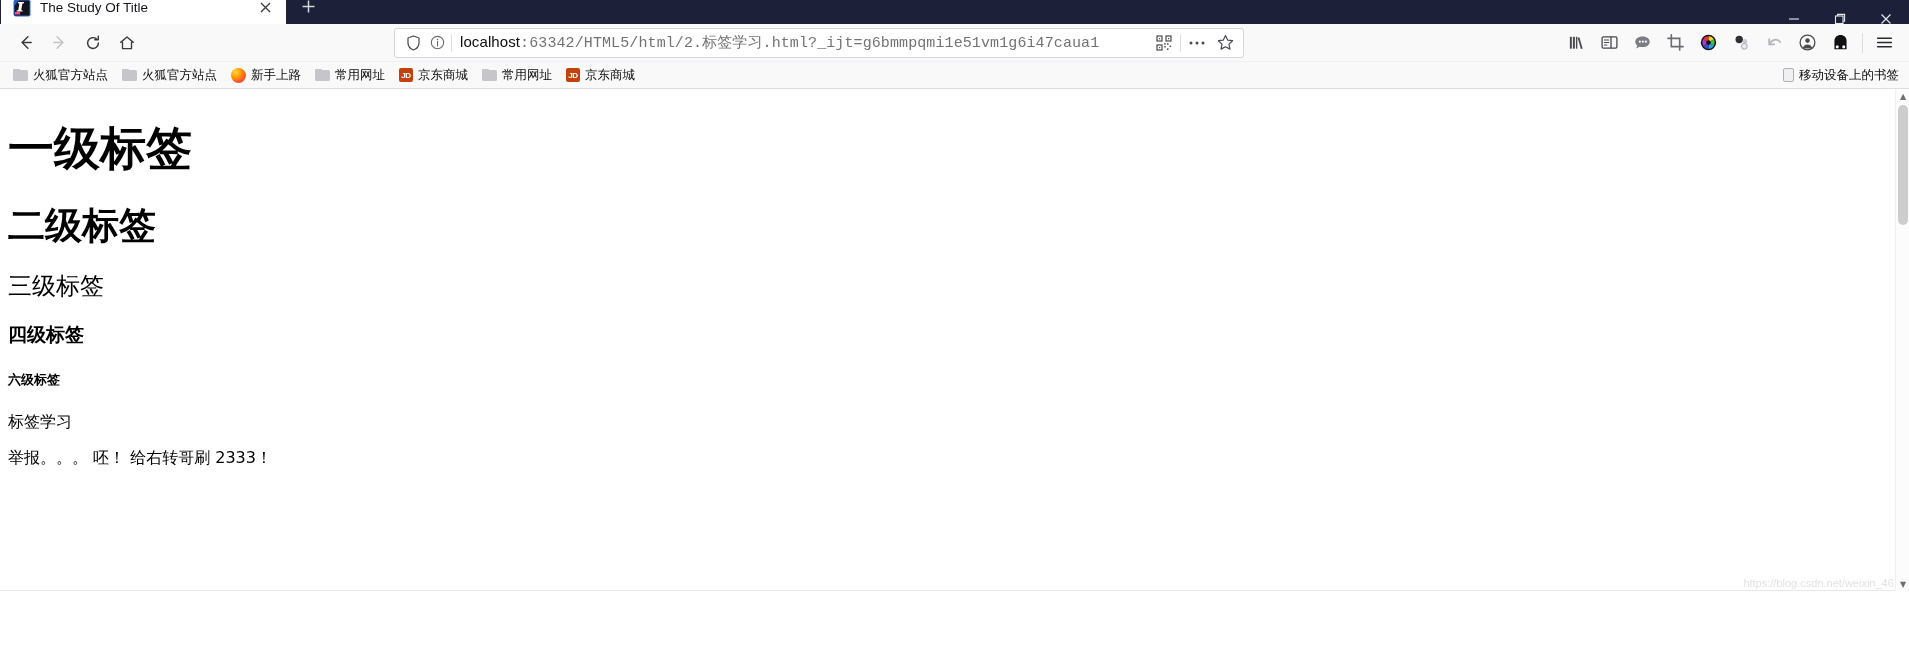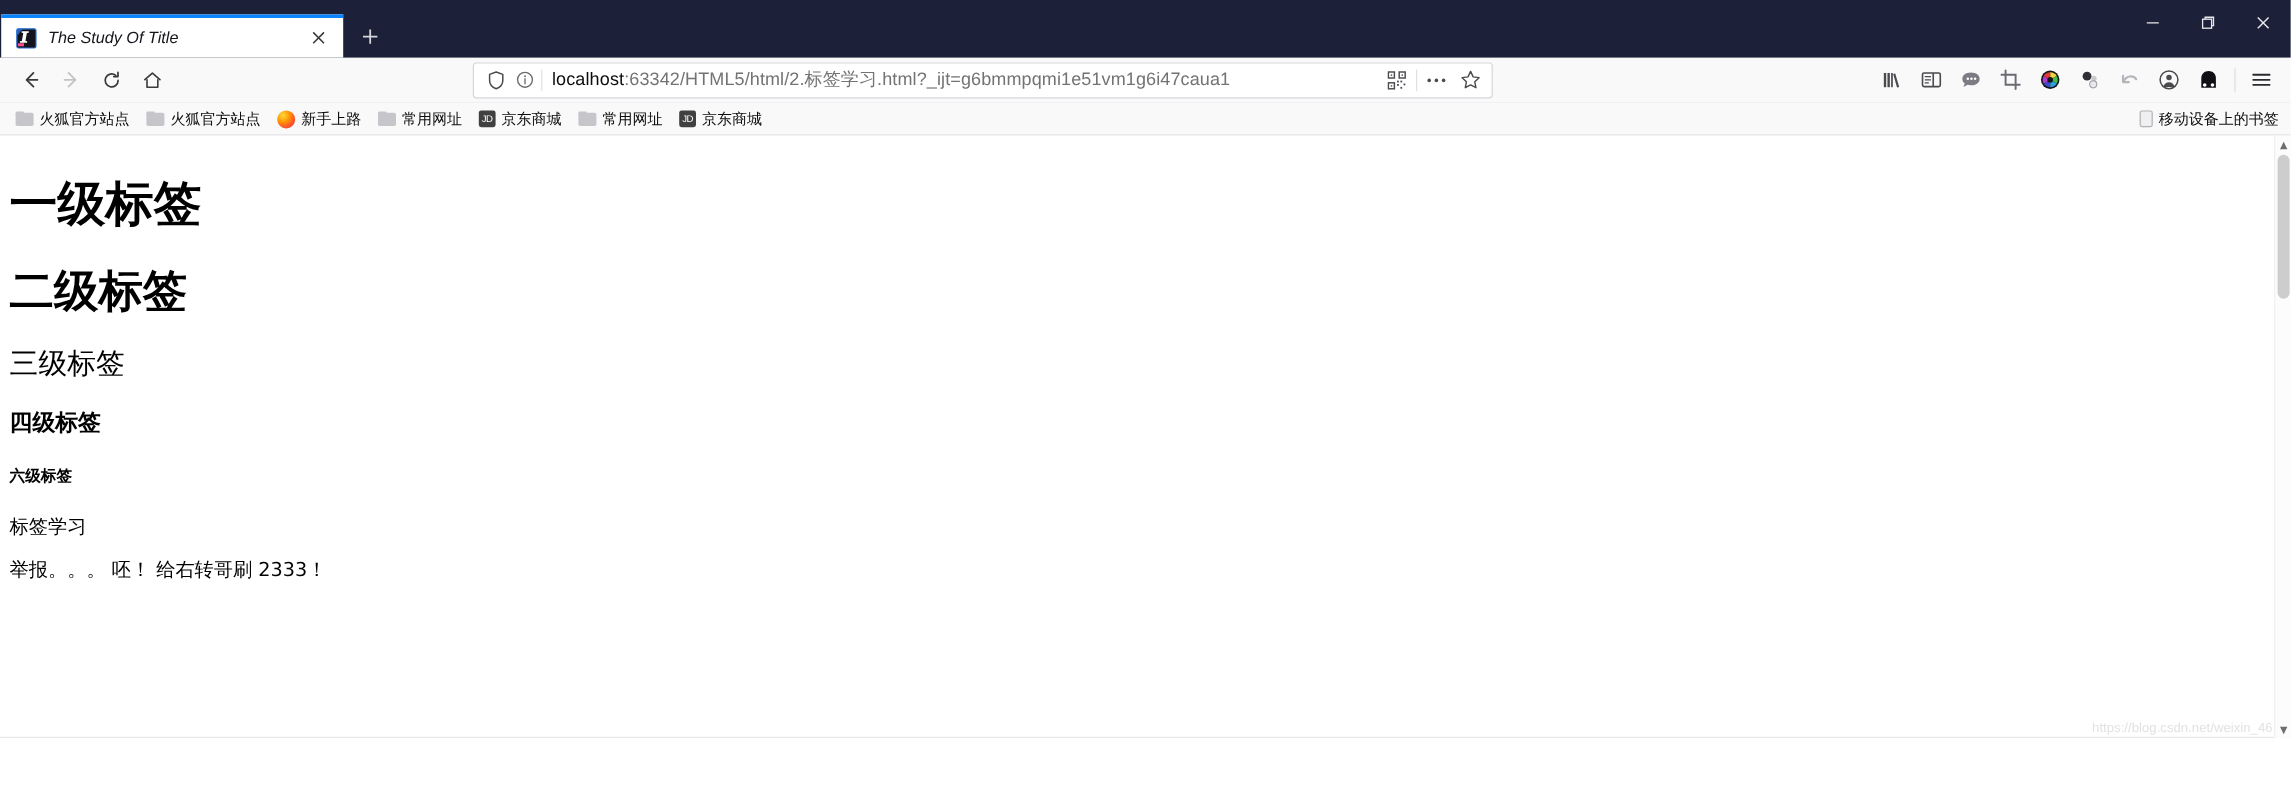--- a/index.html
+++ b/index.html
@@ -7,26 +7,25 @@
   html, body {
     margin: 0; padding: 0;
     width: 1909px; height: 656px;
     overflow: hidden;
     font-family: "Liberation Sans", "DejaVu Sans", sans-serif;
     background: #ffffff;
   }
 
   
   .titlebar {
-    height: 48px;
+    height: 24px;
     background: #1c2038;
     display: flex;
     align-items: flex-end;
     position: relative;
-    font-style: italic;
   }
   .tab {
     height: 36px;
     width: 285px;
     background: #ffffff;
     border-top: 3px solid #0a84ff;
     display: flex;
     align-items: center;
     padding: 0 10px 0 12px;
     margin-left: 1px;
@@ -111,21 +110,21 @@
   .url-sep { width: 1px; height: 18px; background: #e0e0e2; margin: 0 2px; }
   .url-text {
     flex: 1 1 auto;
     font-size: 15px;
     color: #0c0c0d;
     white-space: nowrap;
     overflow: hidden;
     padding-left: 6px;
     letter-spacing: 0.1px;
   }
-  .url-text .dim { color: #737373; }
+  .url-text .dim { color: #737373; font-family: Liberation Mono, monospace; }
   .url-icon-btn {
     width: 28px; height: 26px;
     display: flex; align-items: center; justify-content: center;
     color: #4a4a4f;
     flex: 0 0 auto;
   }
   .toolbar-right {
     display: flex;
     align-items: center;
     margin-left: auto;
@@ -183,25 +182,25 @@
     position: absolute;
     left: 0; top: 0px;
     width: 7px; height: 3px;
     background: #c6c6ca;
     border-radius: 1px 1px 0 0;
   }
   
   .ico-jd {
     width: 14px; height: 14px;
     flex: 0 0 14px;
-    background: #404040;
+    background: #c2410c;
     border-radius: 2px;
     color: #fff;
     font-size: 8px;
-    font-weight: normal;
+    font-weight: bold;
     display: flex;
     align-items: center;
     justify-content: center;
     letter-spacing: -0.4px;
   }
   
   .ico-fx {
     width: 15px; height: 15px;
     flex: 0 0 15px;
     border-radius: 50%;
@@ -218,21 +217,21 @@
   
   .content {
     background: #ffffff;
     padding: 8px 8px 0 8px;
     height: 502px;
     overflow: hidden;
     position: relative;
     font-family: "DejaVu Sans", "Liberation Sans", sans-serif;
     color: #000000;
   }
-  .content h1 { font-size: 40px; font-weight: bold; margin: 21px 0 21px 0; }
+  .content h1 { font-size: 46px; font-weight: bold; margin: 21px 0 21px 0; }
   .content h2 { font-size: 37px; font-weight: bold; margin: 19px 0 19px 0; }
   .content h3 { font-size: 24px; font-weight: normal; margin: 18px 0 18px 0; }
   .content h4 { font-size: 19px; font-weight: bold; margin: 20px 0 20px 0; }
   .content h5 { font-size: 16px; font-weight: bold; margin: 21px 0 21px 0; }
   .content h6 { font-size: 13px; font-weight: bold; margin: 23px 0 23px 0; }
   .content p  { font-size: 16px; margin: 15px 0 15px 0; }
 
   .watermark {
     position: absolute;
     right: 6px;

